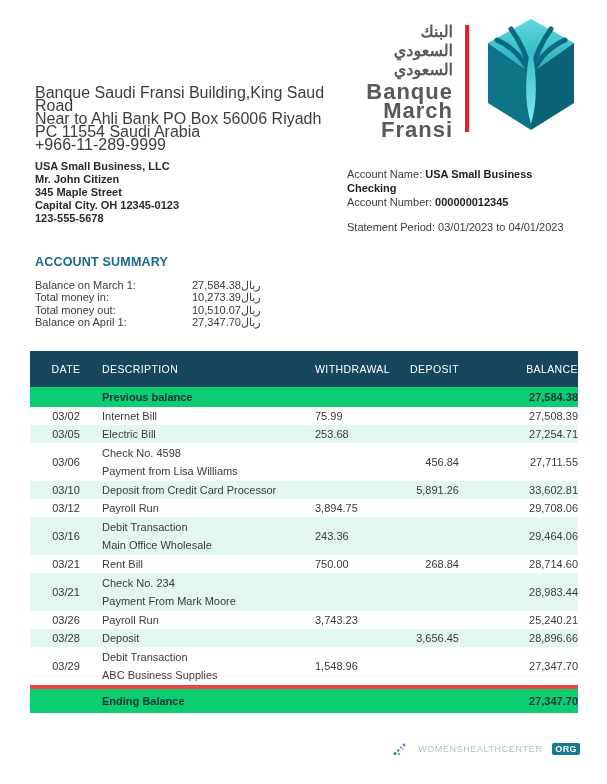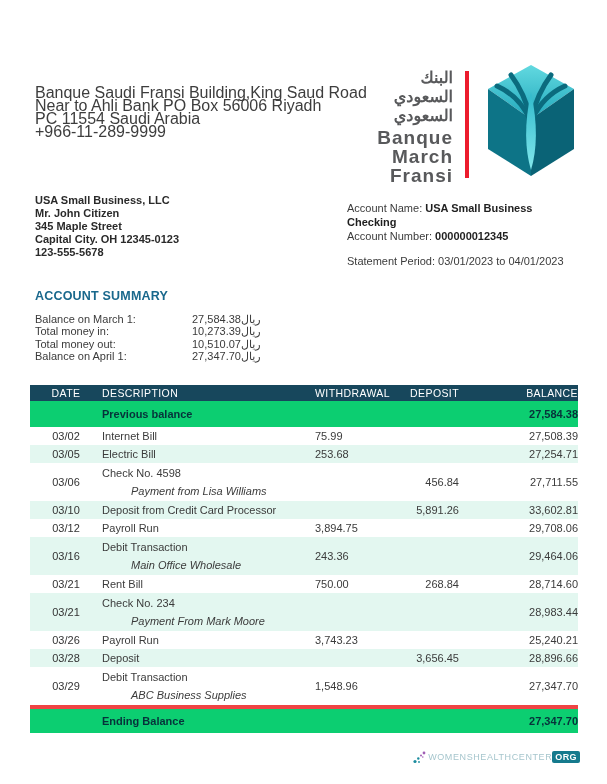--- a/index.html
+++ b/index.html
@@ -8,65 +8,65 @@
     width:607px;height:784px;
     background:#fff;
     font-family:"Liberation Sans",sans-serif;
     color:#3b3b3b;
     overflow:hidden;
     box-sizing:border-box;
   }
   
   .header{display:flex;justify-content:space-between;padding:0 26px 0 35px;}
   .bank-address{padding-top:86px;font-size:16px;line-height:13px;color:#3d3d3d;}
-  .logo-row{display:flex;align-items:flex-start;gap:12px;padding-top:16px;margin-top:46px;}
+  .logo-row{display:flex;align-items:flex-start;gap:12px;padding-top:16px;}
   .logo-text{text-align:right;color:#58595b;padding-top:6px;}
   .logo-arabic{font-size:16px;line-height:19px;font-weight:bold;direction:rtl;}
-  .logo-english{font-size:19px;line-height:19px;font-weight:bold;letter-spacing:1px;margin-top:3px;}
+  .logo-english{font-size:22px;line-height:19px;font-weight:bold;letter-spacing:1px;margin-top:3px;}
   .red-bar{width:4px;height:107px;background:var(--accent-red,#EC1C2D);margin-top:9px;}
   
   .parties{display:flex;justify-content:space-between;padding:9px 30px 0 35px;}
   .customer{font-size:11px;line-height:13px;font-weight:bold;color:#2a2a2a;}
   .account-info{padding-top:7px;font-size:11px;line-height:14px;color:#3b3b3b;width:230px;}
   .account-info .val{font-weight:bold;color:#1f1f1f;}
   .period-line{margin-top:11px;}
   
   .summary{padding:21px 0 0 35px;}
   .summary-title{font-size:12.5px;font-weight:bold;color:var(--summary-blue,#19688C);letter-spacing:.2px;}
   .summary-rows{margin-top:10px;font-size:11px;line-height:12.3px;}
   .summary-row{display:flex;}
   .summary-row .lbl{width:157px;}
   .summary-row .amt{text-align:left;}
   
   table.tx{border-collapse:collapse;margin:23px 29px 0 30px;width:548px;table-layout:fixed;font-size:11px;}
   table.tx td,table.tx th{vertical-align:middle;padding:0;}
   thead th{
     background:var(--header-bg,#17475C);color:#fff;font-weight:normal;
-    font-size:10.5px;letter-spacing:.4px;height:16px;
+    font-size:10.5px;letter-spacing:.4px;height:36px;
   }
   th.c-date{text-align:center;}
   th.c-desc,th.c-wd{text-align:left;}
   th.c-dep,th.c-bal{text-align:right;}
   td.c-date{text-align:center;color:#333;}
   td.c-desc{text-align:left;}
   td.c-wd{text-align:left;}
   td.c-dep{text-align:right;}
   td.c-bal{text-align:right;}
   th.c-bal,td.c-bal{padding-right:40px;}
   tr.r td{height:18px;}
   tr.r2 td{height:38px;}
   tr.alt td{background:var(--row-alt,#E3F7F0);}
-  tr.hl td{background:var(--highlight-green,#0CCE71);color:#07313a;font-weight:bold;height:26px;}
+  tr.hl td{background:var(--highlight-green,#0CCE71);color:#07313a;font-weight:bold;height:20px;}
   tr.hl.ending td{height:24px;border-top:4px solid #ef4444;}
   .desc{line-height:13px;}
-  .note{line-height:13px;font-style:italic;margin-top:5px;margin-left:29px;}
+  .note{line-height:13px;margin-top:5px;}
   
   .watermark{
-    position:absolute;right:27px;bottom:19px;
-    display:flex;align-items:center;gap:0;
+    position:absolute;right:27px;bottom:27px;
+    display:flex;align-items:center;gap:10px;
     font-size:9px;letter-spacing:.6px;color:#a6c6cd;
   }
   .org-badge{
     background:var(--watermark-teal,#157A8D);color:#fff;
     padding:1px 3px;border-radius:2px;font-size:9px;letter-spacing:.4px;font-weight:bold;
   }
 </style>
 </head>
 <body>
 

